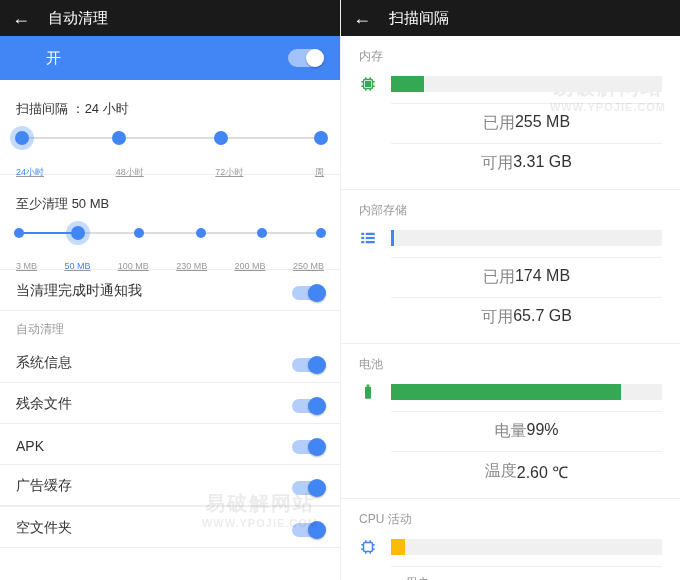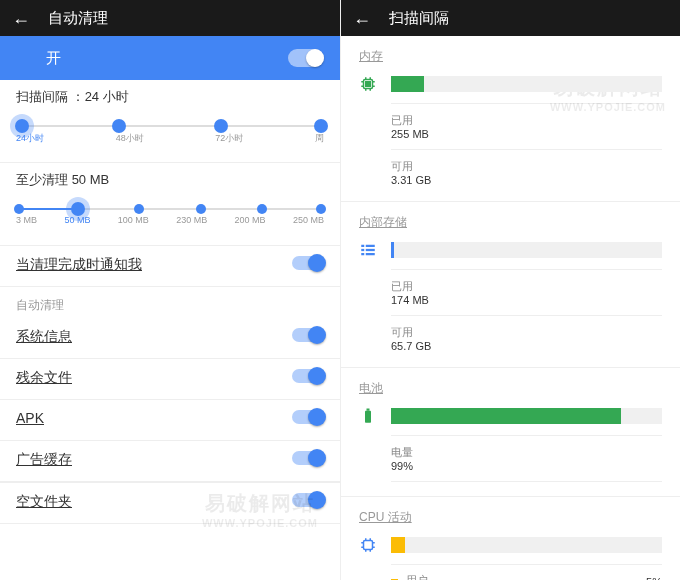--- a/index.html
+++ b/index.html
@@ -12,54 +12,54 @@
 .hdr .back { font-size: 18px; line-height: 1; }
 .hdr .title { font-size: 15px; }
 
 
 .banner { background: #4285f4; height: 44px; display: flex; align-items: center; justify-content: space-between; padding: 0 16px; }
 .banner-label { color: #fff; font-size: 15px; margin-left: 30px; }
 .tgl { width: 36px; height: 18px; border-radius: 9px; background: rgba(255,255,255,0.5); position: relative; }
 .tgl .knob { position: absolute; width: 18px; height: 18px; background: #fff; border-radius: 50%; top: 0; right: 0; box-shadow: 0 1px 2px rgba(0,0,0,0.3); }
 
 
-.sec { padding: 8px 16px 6px; }
+.sec { padding: 20px 16px 6px; }
 .sec-title { font-size: 13px; color: #333; margin-bottom: 10px; }
 .slider-wrap { position: relative; height: 40px; }
 .slider-track { position: absolute; top: 9px; left: 0; right: 0; height: 2px; background: #ddd; }
 .slider-fill { position: absolute; top: 9px; left: 0; height: 2px; background: #4285f4; }
 .slider-dot { position: absolute; top: 3px; width: 14px; height: 14px; background: #4285f4; border-radius: 50%; transform: translateX(-50%); }
 .slider-dot.inactive { width: 10px; height: 10px; top: 5px; }
 .slider-thumb { position: absolute; top: -2px; width: 24px; height: 24px; background: rgba(66,133,244,0.3); border-radius: 50%; transform: translateX(-50%); }
 .slider-thumb::after { content:""; position:absolute; top:5px; left:5px; width:14px; height:14px; background:#4285f4; border-radius:50%; }
-.slider-lbls { position: absolute; top: 16px; left: 0; right: 0; display: flex; justify-content: space-between; font-size: 9px; color: #999; }
+.slider-lbls { position: absolute; top: 38px; left: 0; right: 0; display: flex; justify-content: space-between; font-size: 9px; color: #999; text-decoration: underline; }
 .slider-lbls span.active { color: #4285f4; }
 
 .divider { height: 1px; background: #eee; margin: 0; }
 
 .sec-header { padding: 10px 16px 4px; font-size: 12px; color: #999; }
 
-.row { display: flex; align-items: flex-start; justify-content: space-between; padding: 10px 16px; min-height: 40px; text-decoration: underline; }
+.row { display: flex; align-items: flex-end; justify-content: space-between; padding: 10px 16px; min-height: 40px; }
 .row-label { font-size: 14px; color: #333; }
 .sw { width: 32px; height: 14px; border-radius: 7px; position: relative; }
 .sw.on { background: rgba(66,133,244,0.4); }
 .sw.off { background: #ccc; }
 .sw .kn { position: absolute; width: 18px; height: 18px; border-radius: 50%; top: -2px; box-shadow: 0 1px 2px rgba(0,0,0,0.3); }
 .sw.on .kn { right: -2px; background: #4285f4; }
 .sw.off .kn { left: -2px; background: #fafafa; }
 
 
-.r-sec-hdr { padding: 12px 18px 6px; font-size: 12px; color: #999; text-decoration: underline; }
+.r-sec-hdr { padding: 12px 18px 6px; font-size: 12px; color: #999; }
 .r-sec { padding: 4px 18px 10px; }
 .r-top { display: flex; align-items: center; gap: 14px; margin-bottom: 10px; }
 .r-icon { width: 18px; height: 18px; flex-shrink: 0; }
 .r-bar { flex: 1; height: 16px; background: #f0f0f0; position: relative; }
 .r-bar .fill { position: absolute; left: 0; top: 0; bottom: 0; }
 .r-line { height: 1px; background: #eee; margin: 4px 0 4px 32px; }
-.r-row { display: flex; justify-content: center; padding: 5px 0 5px 32px; font-size: 11px; flex-direction: column; }
+.r-row { display: flex; justify-content: center; padding: 5px 0 5px 32px; font-size: 16px; }
 .r-row .k { color: #888; }
 .r-row .v { color: #333; }
 .legend-dot { width: 7px; height: 7px; margin-right: 8px; margin-top: 4px; }
 .r-row-leg { display: flex; justify-content: space-between; padding: 4px 0 4px 32px; font-size: 11px; align-items:flex-end; }
 .r-row-leg .lk { display:flex; align-items:center; color:#888; }
 
 
 .wm { position: absolute; right: 14px; font-size: 20px; color: rgba(0,0,0,0.08); pointer-events: none; text-align:center; line-height:1.3; font-weight:700; letter-spacing:2px;}
 .wm .u { font-size: 11px; letter-spacing: 1px; display:block; color: rgba(0,0,0,0.08);}
 .wm1 { top: 74px; }
@@ -271,20 +271,24 @@
       <div class="r-bar">
           <div class="fill" style="width:85%;background:#34a853"></div>
         </div>
     </div>
     <div class="r-line"></div>
     <div class="r-row">
         <span class="k">电量</span>
         <span class="v">99%</span>
       </div>
     <div class="r-line"></div>
+    <div class="r-row">
+        <span class="k">温度</span>
+        <span class="v">2.60 ℃</span>
+      </div>
   </div>
   <div class="divider"></div>
 
   <div class="r-sec-hdr">CPU 活动</div>
   <div class="r-sec">
     <div class="r-top">
       <span class="r-icon">
         <svg viewBox="0 0 24 24" fill="none" stroke="#4285f4" stroke-width="2">
             <rect x="6" y="6" width="12" height="12" rx="2"></rect>
             <line x1="3" y1="9" x2="6" y2="9"></line>

